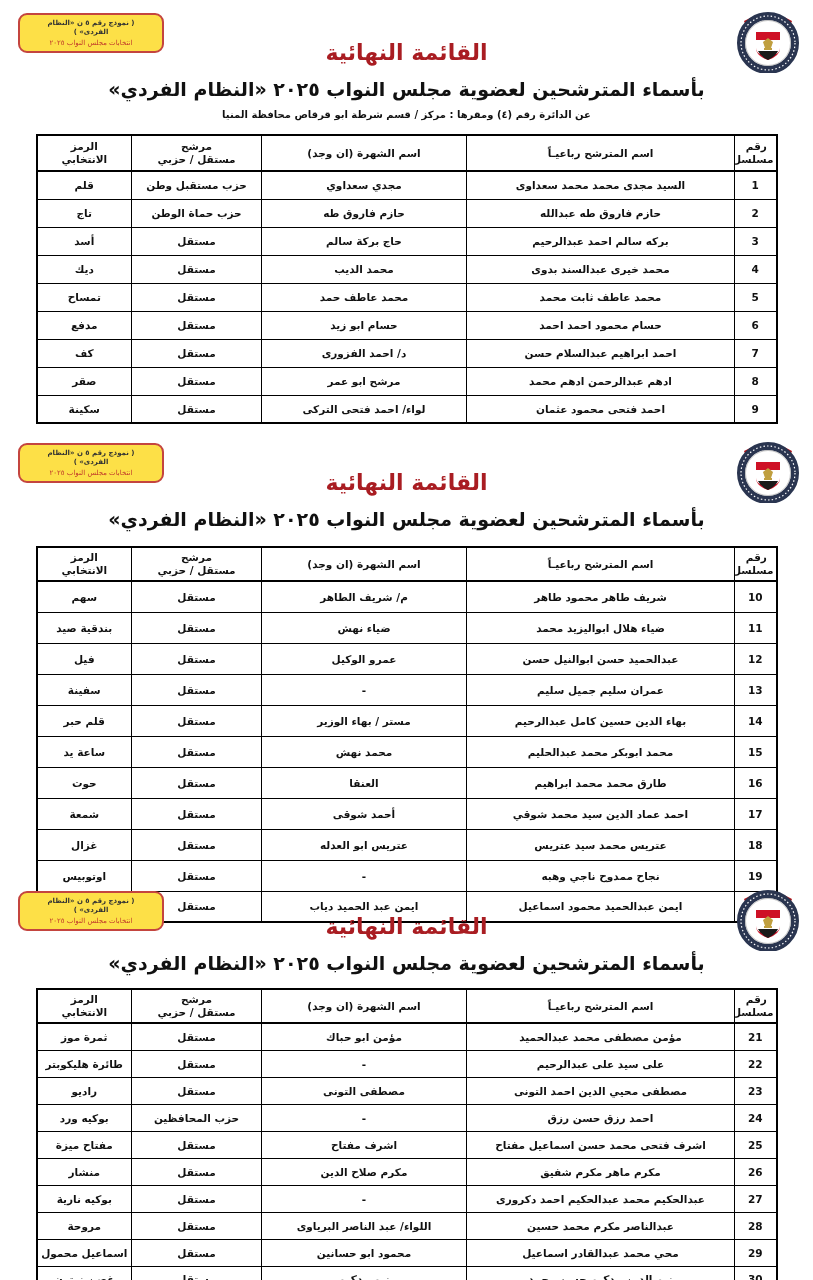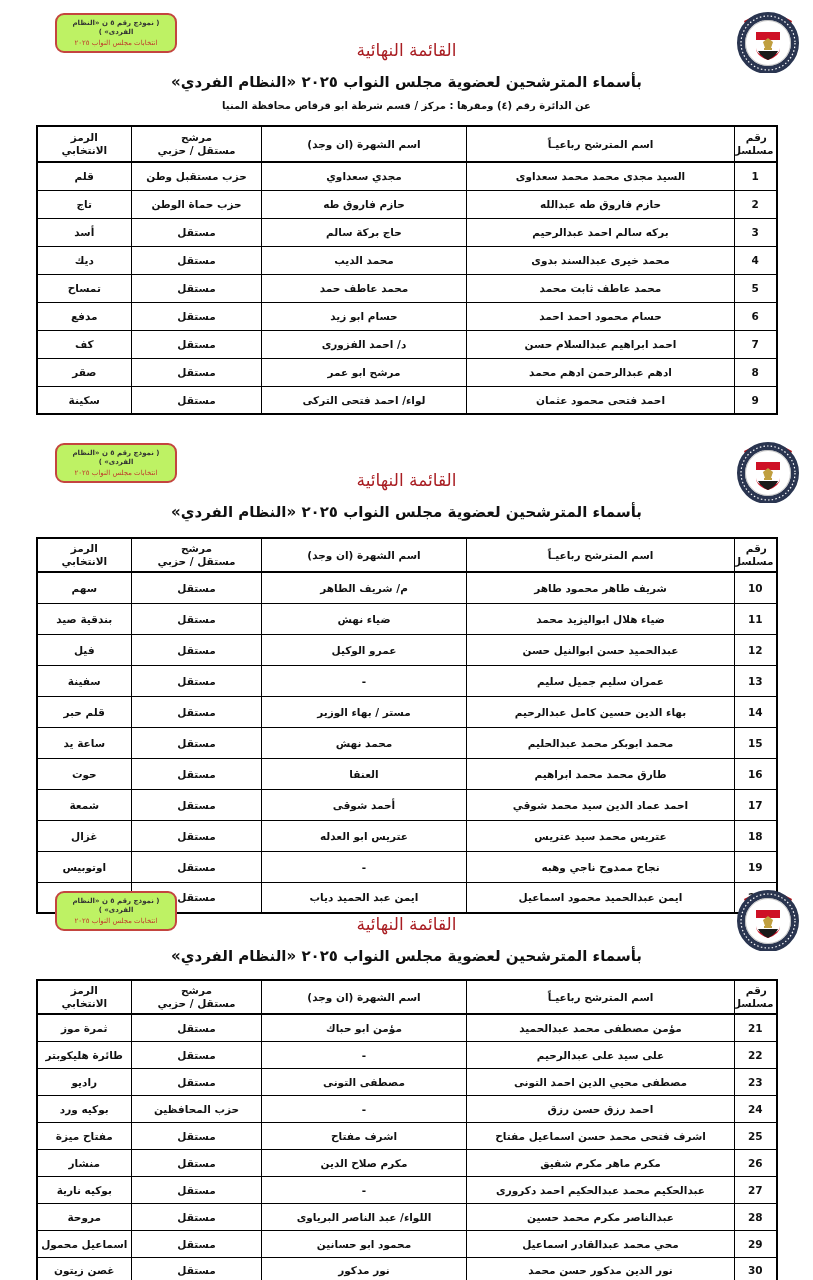--- a/index.html
+++ b/index.html
@@ -9,36 +9,36 @@
   }
   .section{position:relative;box-sizing:border-box;}
   .sec1{height:430px;}
   .sec2{height:448px;}
   .sec3{height:402px;}
 
   
   .stamp{
     position:absolute;left:18px;top:13px;width:112px;
     border:2px solid #c4453f;border-radius:9px;
-    padding:4px 3px 3px;text-align:center;direction:rtl;background:#bef264;margin-left:37px;
+    padding:4px 15px 3px;text-align:center;direction:rtl;background:#fde047;
   }
   .stamp .l1{font-size:7px;line-height:9px;color:#333;font-weight:bold;}
   .stamp .l2{font-size:7px;line-height:9px;color:#c0392b;font-weight:normal;margin-top:2px;}
 
   
   .logo{position:absolute;right:13px;top:5px;width:64px;height:68px;}
 
   .head{direction:rtl;text-align:center;}
   .title{
-    color:#a91d22;font-weight:normal;font-size:17px;letter-spacing:0;
+    color:#a91d22;font-weight:bold;font-size:22px;letter-spacing:0;
     padding-top:40px;text-align:center;direction:rtl;
   }
   .sec3 .title{padding-top:36px;}
   .subtitle{
-    color:#111;font-weight:bold;font-size:15px;margin-top:13px;
+    color:#111;font-weight:bold;font-size:19px;margin-top:13px;
     text-align:center;direction:rtl;
   }
   .district{
     color:#111;font-weight:bold;font-size:10px;margin-top:9px;
     text-align:center;direction:rtl;
   }
 
   table.cand{
     width:740px;margin:14px auto 0;border-collapse:collapse;direction:rtl;
     border:2px solid #000;table-layout:fixed;

